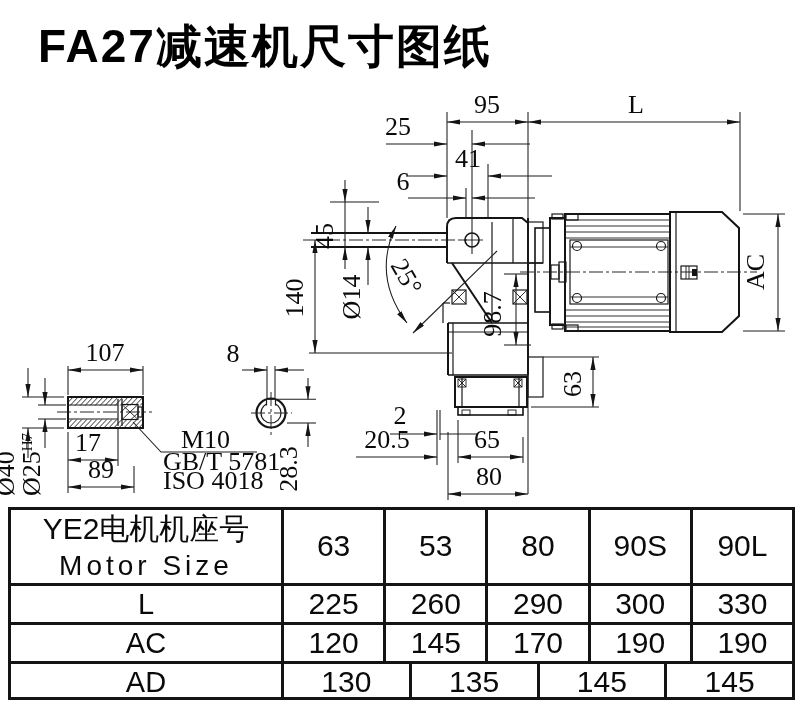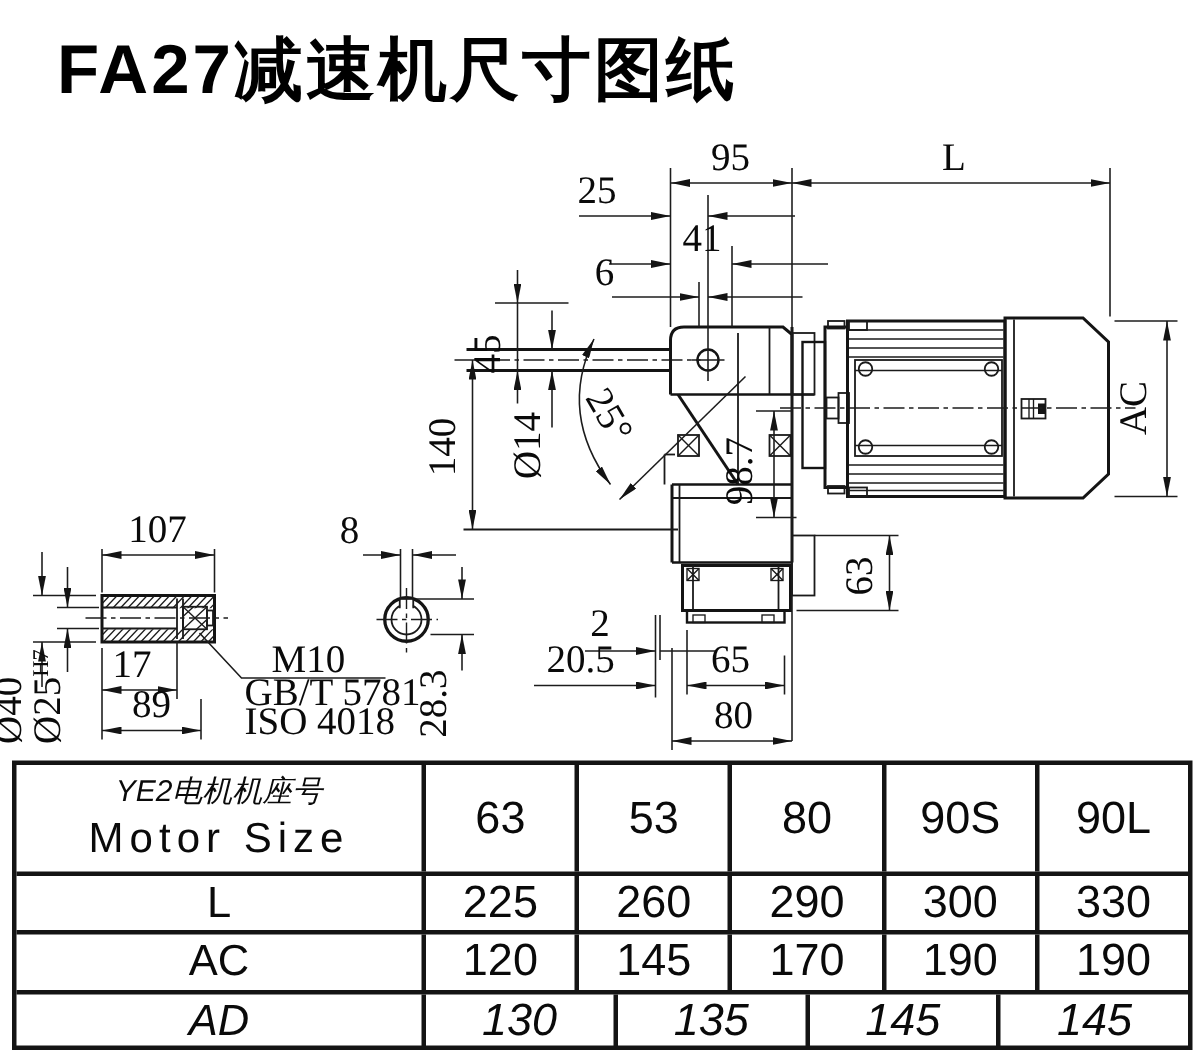--- a/index.html
+++ b/index.html
@@ -17,26 +17,26 @@
   .il{stroke:#1a1a1a;stroke-width:1.2;fill:none;}
   .ml{stroke:#141414;stroke-width:1.6;fill:none;}
   .dl{stroke:#1c1c1c;stroke-width:1.05;fill:none;}
   .cl{stroke:#1c1c1c;stroke-width:0.95;fill:none;stroke-dasharray:14 3 3 3;}
   .ht{stroke:#1a1a1a;stroke-width:0.9;fill:none;}
   
   .tbl{position:absolute;left:8px;top:507px;width:781px;height:187px;
        border:3px solid #141414;display:flex;flex-direction:column;}
   .tr{display:flex;border-bottom:3px solid #141414;flex:1;}
   .tr.hd{flex:0 0 71px;}
-  .tr:last-child{border-bottom:none;font-style:italic;}
+  .tr:last-child{border-bottom:none;}
   .c0{width:270px;flex:none;border-right:3px solid #141414;display:flex;
       flex-direction:column;align-items:center;justify-content:center;line-height:1.25;}
   .c{flex:1;border-right:3px solid #141414;display:flex;align-items:center;justify-content:center;}
   .tr .c:last-child{border-right:none;}
-  .cn{font-size:20px;font-style:italic;}
+  .cn{font-size:30px;}
   .en{font-size:28px;letter-spacing:4px;}
   .num{font-size:30px;}
   .lab{font-size:29px;}
 </style>
 </head>
 <body>
 
 <div class="page">
 
   <div class="title">FA27减速机尺寸图纸</div>

